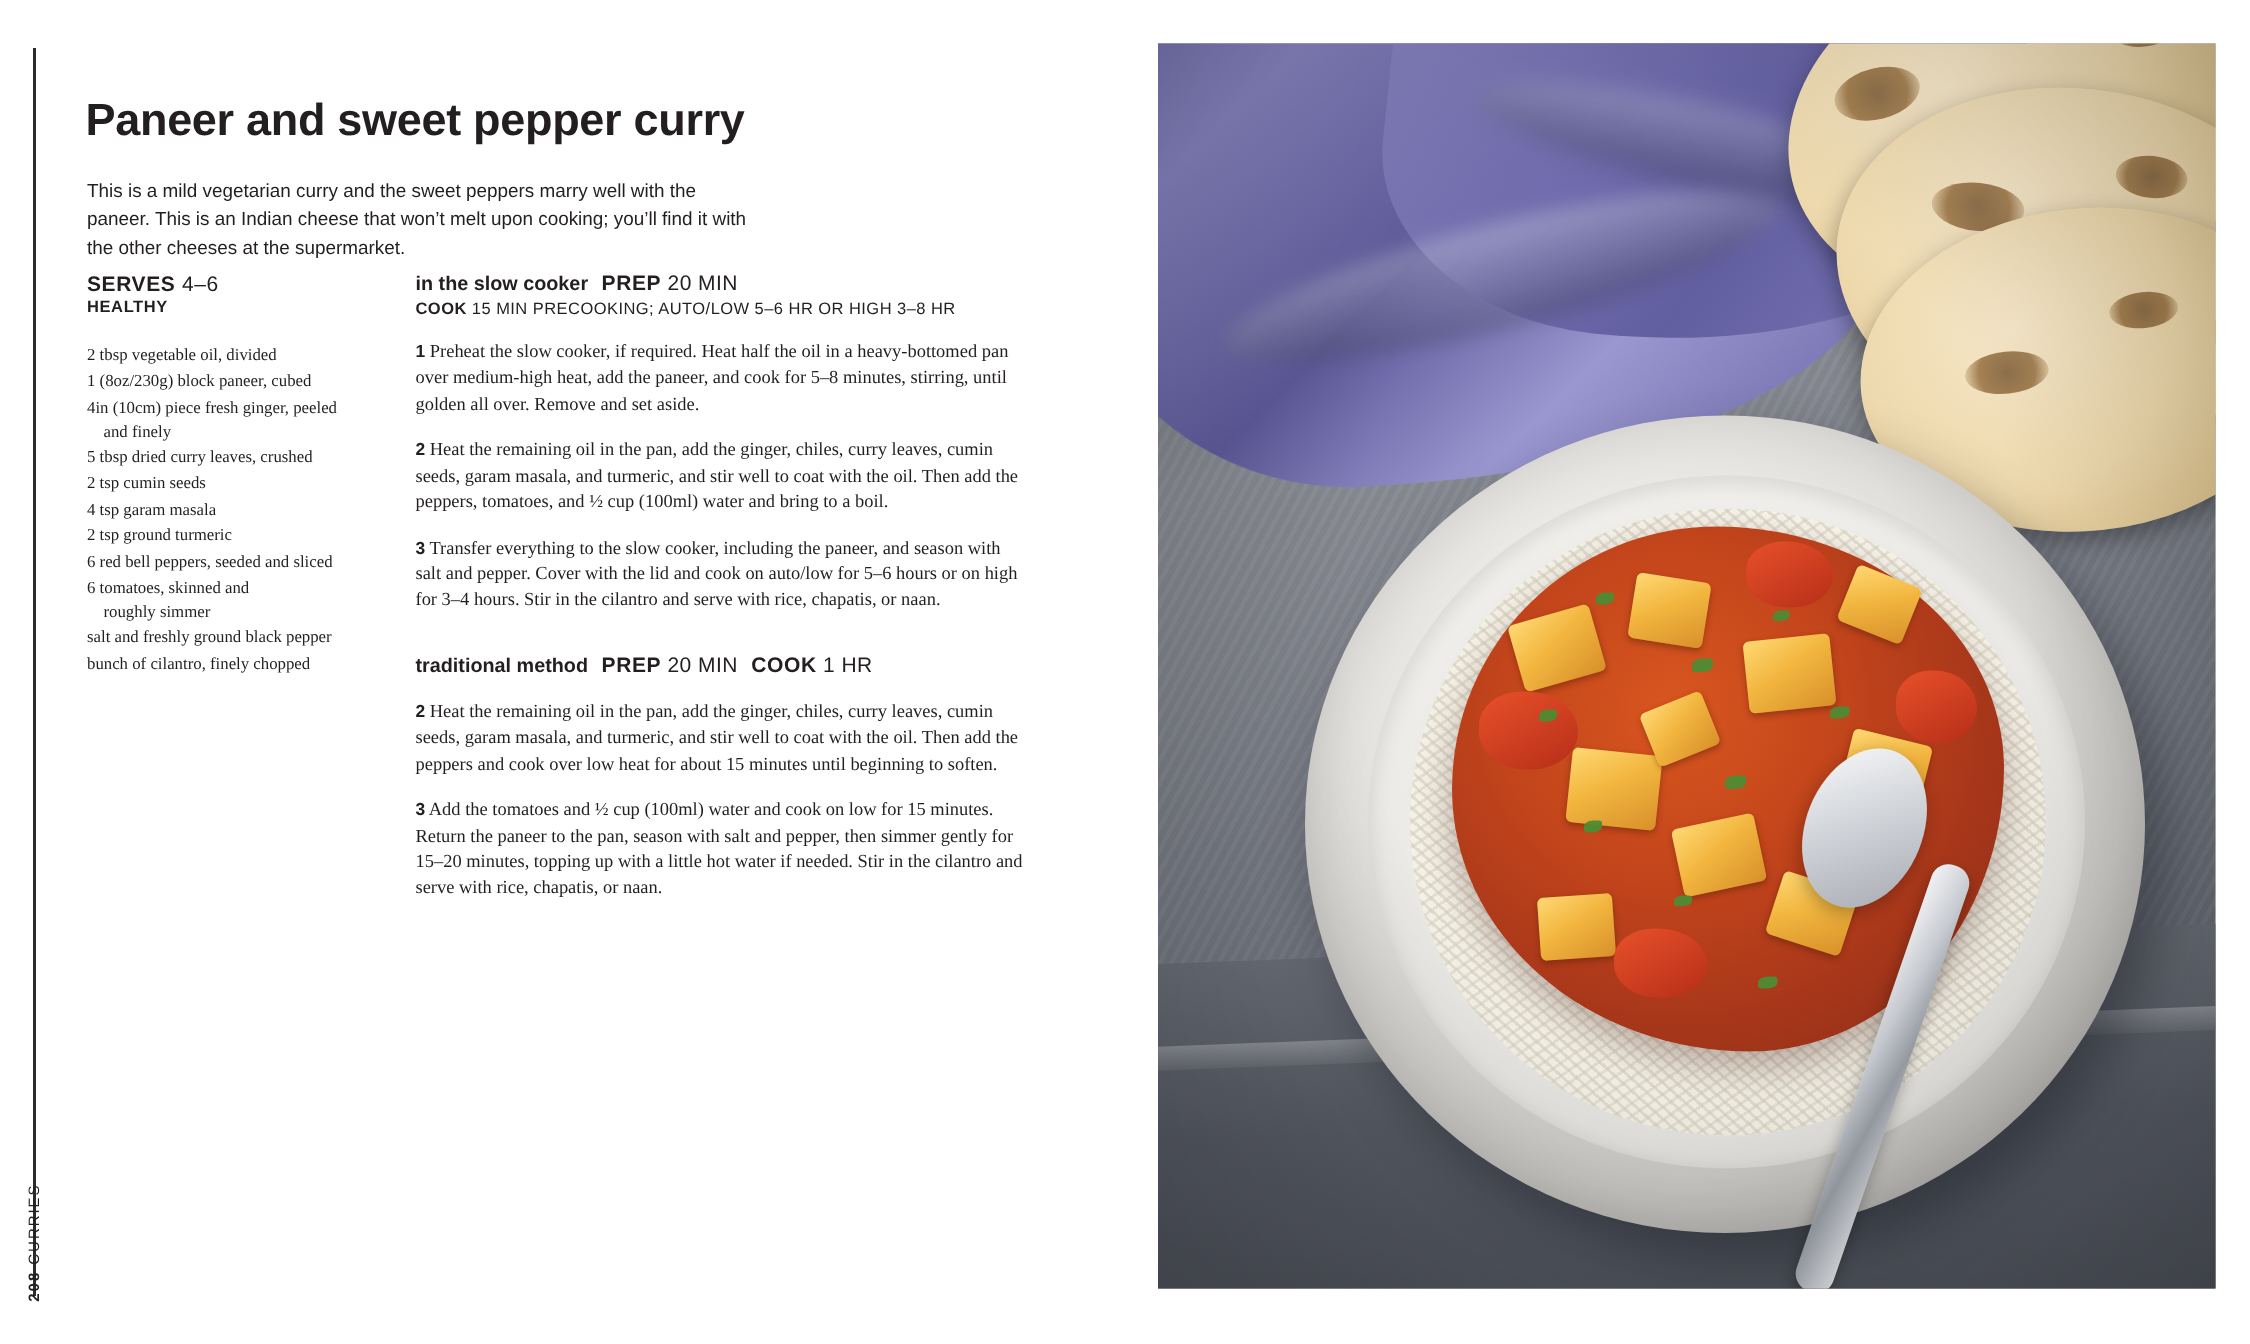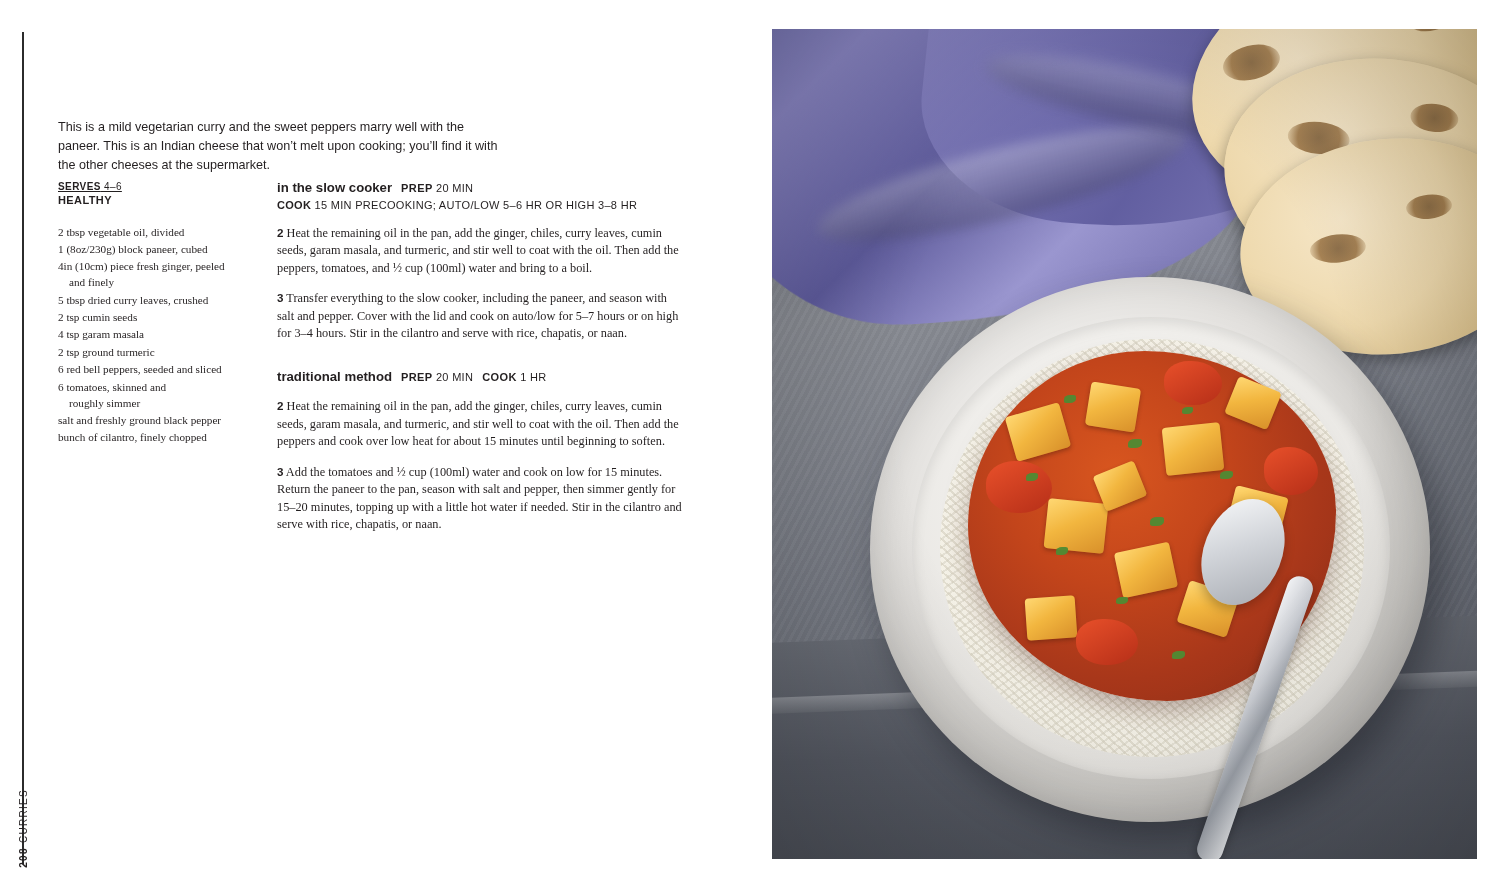--- a/index.html
+++ b/index.html
@@ -52,24 +52,23 @@
   }
 
   
   .ingredients {
     position: absolute;
     left: 58px;
     top: 180px;
     width: 196px;
   }
   .serves {
-    font-size: 10px;
+    font-size: 14px;
     letter-spacing: 0.4px;
     line-height: 1.35;
-    text-decoration: underline;
   }
   .serves b {
     font-weight: bold;
   }
   .serves .amount {
     font-weight: normal;
   }
   .healthy {
     font-size: 11px;
     font-weight: bold;
@@ -102,21 +101,21 @@
   .method-head {
     font-size: 13.2px;
     font-weight: bold;
     color: #231f20;
     display: flex;
     align-items: baseline;
     gap: 9px;
     line-height: 1.2;
   }
   .method-head .meta {
-    font-size: 11px;
+    font-size: 14px;
     font-weight: normal;
     letter-spacing: 0.3px;
   }
   .method-head .meta b {
     font-weight: bold;
     letter-spacing: 0.4px;
   }
   .method-sub {
     font-size: 11px;
     letter-spacing: 0.3px;
@@ -383,20 +382,21 @@
 </style>
 </head>
 <body>
 
 <div class="page">
 
   <div class="text-page">
 
     <div class="spine"></div>
 
+    <h1 class="recipe-title">Paneer and sweet pepper curry</h1>
 
     <p class="intro">This is a mild vegetarian curry and the sweet peppers marry well with the paneer. This is an Indian cheese that won’t melt upon cooking; you’ll find it with the other cheeses at the supermarket.</p>
 
     <div class="ingredients">
       <div class="serves">
         <b>SERVES</b>
         <span class="amount">4–6</span>
       </div>
       <div class="healthy">HEALTHY</div>
 
@@ -431,26 +431,30 @@
             <span>20 MIN</span>
           </span>
         </div>
         <div class="method-sub">
           <b>COOK</b>
           <span>15 MIN PRECOOKING; AUTO/LOW 5–6 HR OR HIGH 3–8 HR</span>
         </div>
 
         <div class="steps">
           <p class="step">
+            <span class="num">1</span>
+            <span>Preheat the slow cooker, if required. Heat half the oil in a heavy-bottomed pan over medium-high heat, add the paneer, and cook for 5–8 minutes, stirring, until golden all over. Remove and set aside.</span>
+          </p>
+          <p class="step">
             <span class="num">2</span>
             <span>Heat the remaining oil in the pan, add the ginger, chiles, curry leaves, cumin seeds, garam masala, and turmeric, and stir well to coat with the oil. Then add the peppers, tomatoes, and ½ cup (100ml) water and bring to a boil.</span>
           </p>
           <p class="step">
             <span class="num">3</span>
-            <span>Transfer everything to the slow cooker, including the paneer, and season with salt and pepper. Cover with the lid and cook on auto/low for 5–7 hours or on high for 3–4 hours. Stir in the cilantro and serve with rice, chapatis, or naan.</span>
+            <span>Transfer everything to the slow cooker, including the paneer, and season with salt and pepper. Cover with the lid and cook on auto/low for 5–6 hours or on high for 3–4 hours. Stir in the cilantro and serve with rice, chapatis, or naan.</span>
           </p>
         </div>
       </div>
 
       <div class="traditional">
         <div class="method-head">
           <span>traditional method</span>
           <span class="meta">
             <b>PREP</b>
             <span>20 MIN</span>

